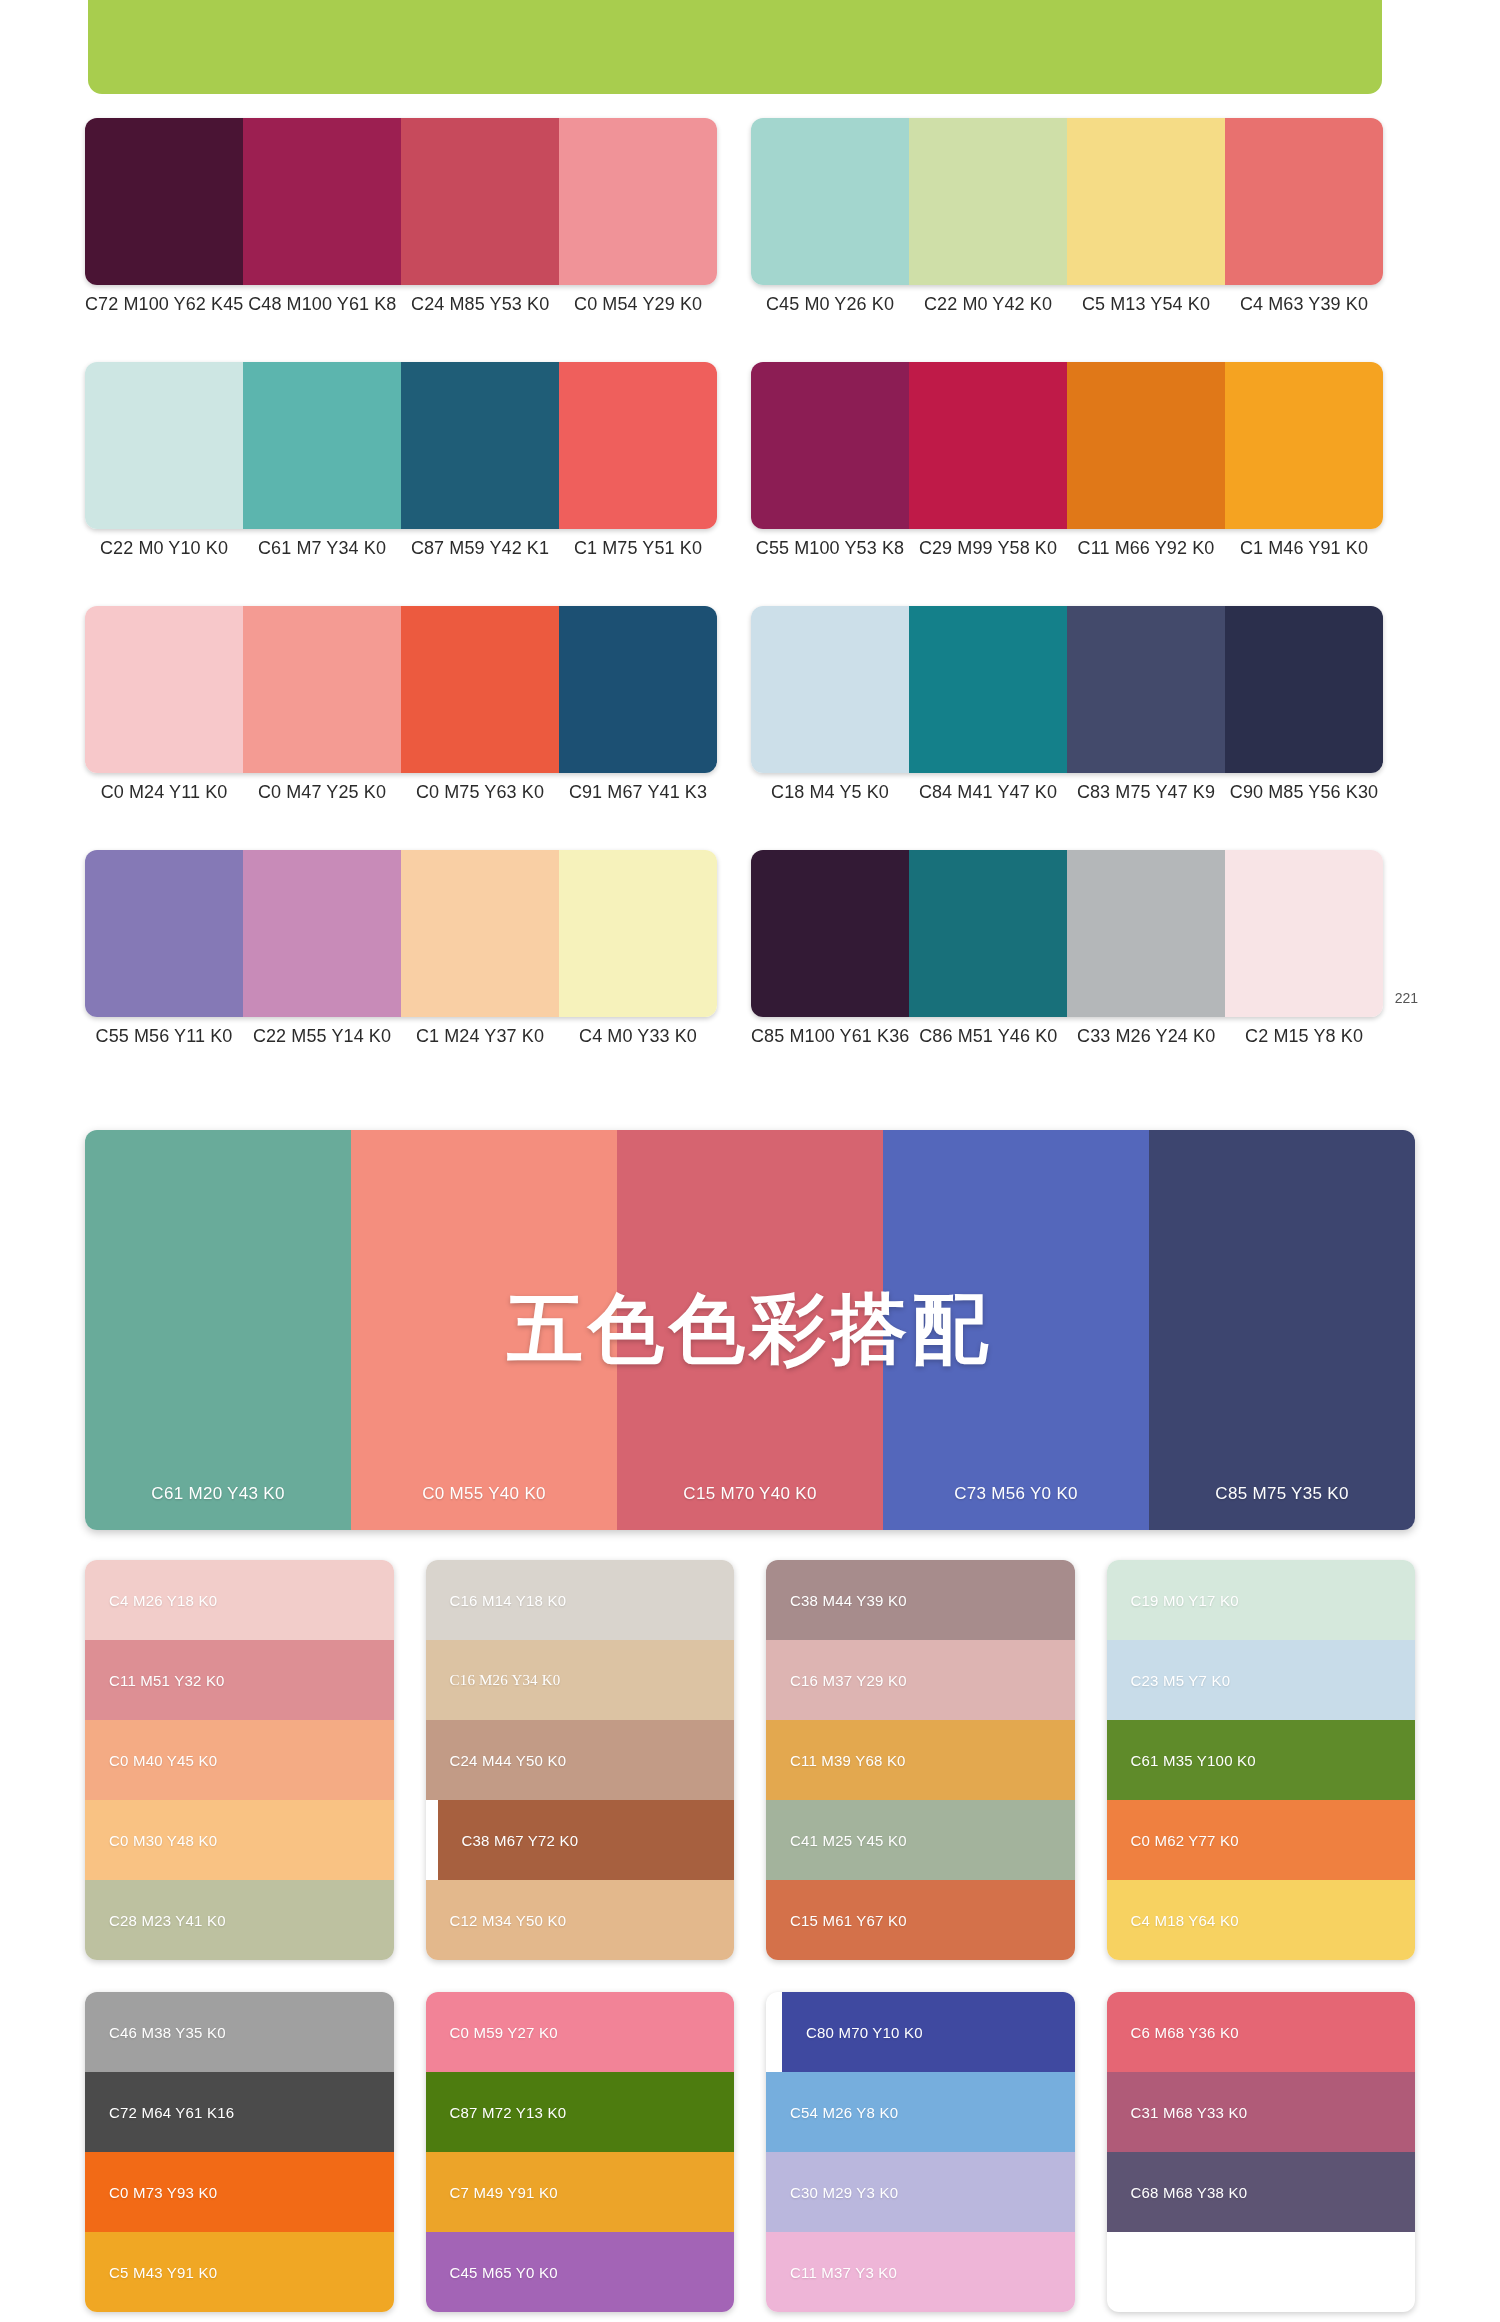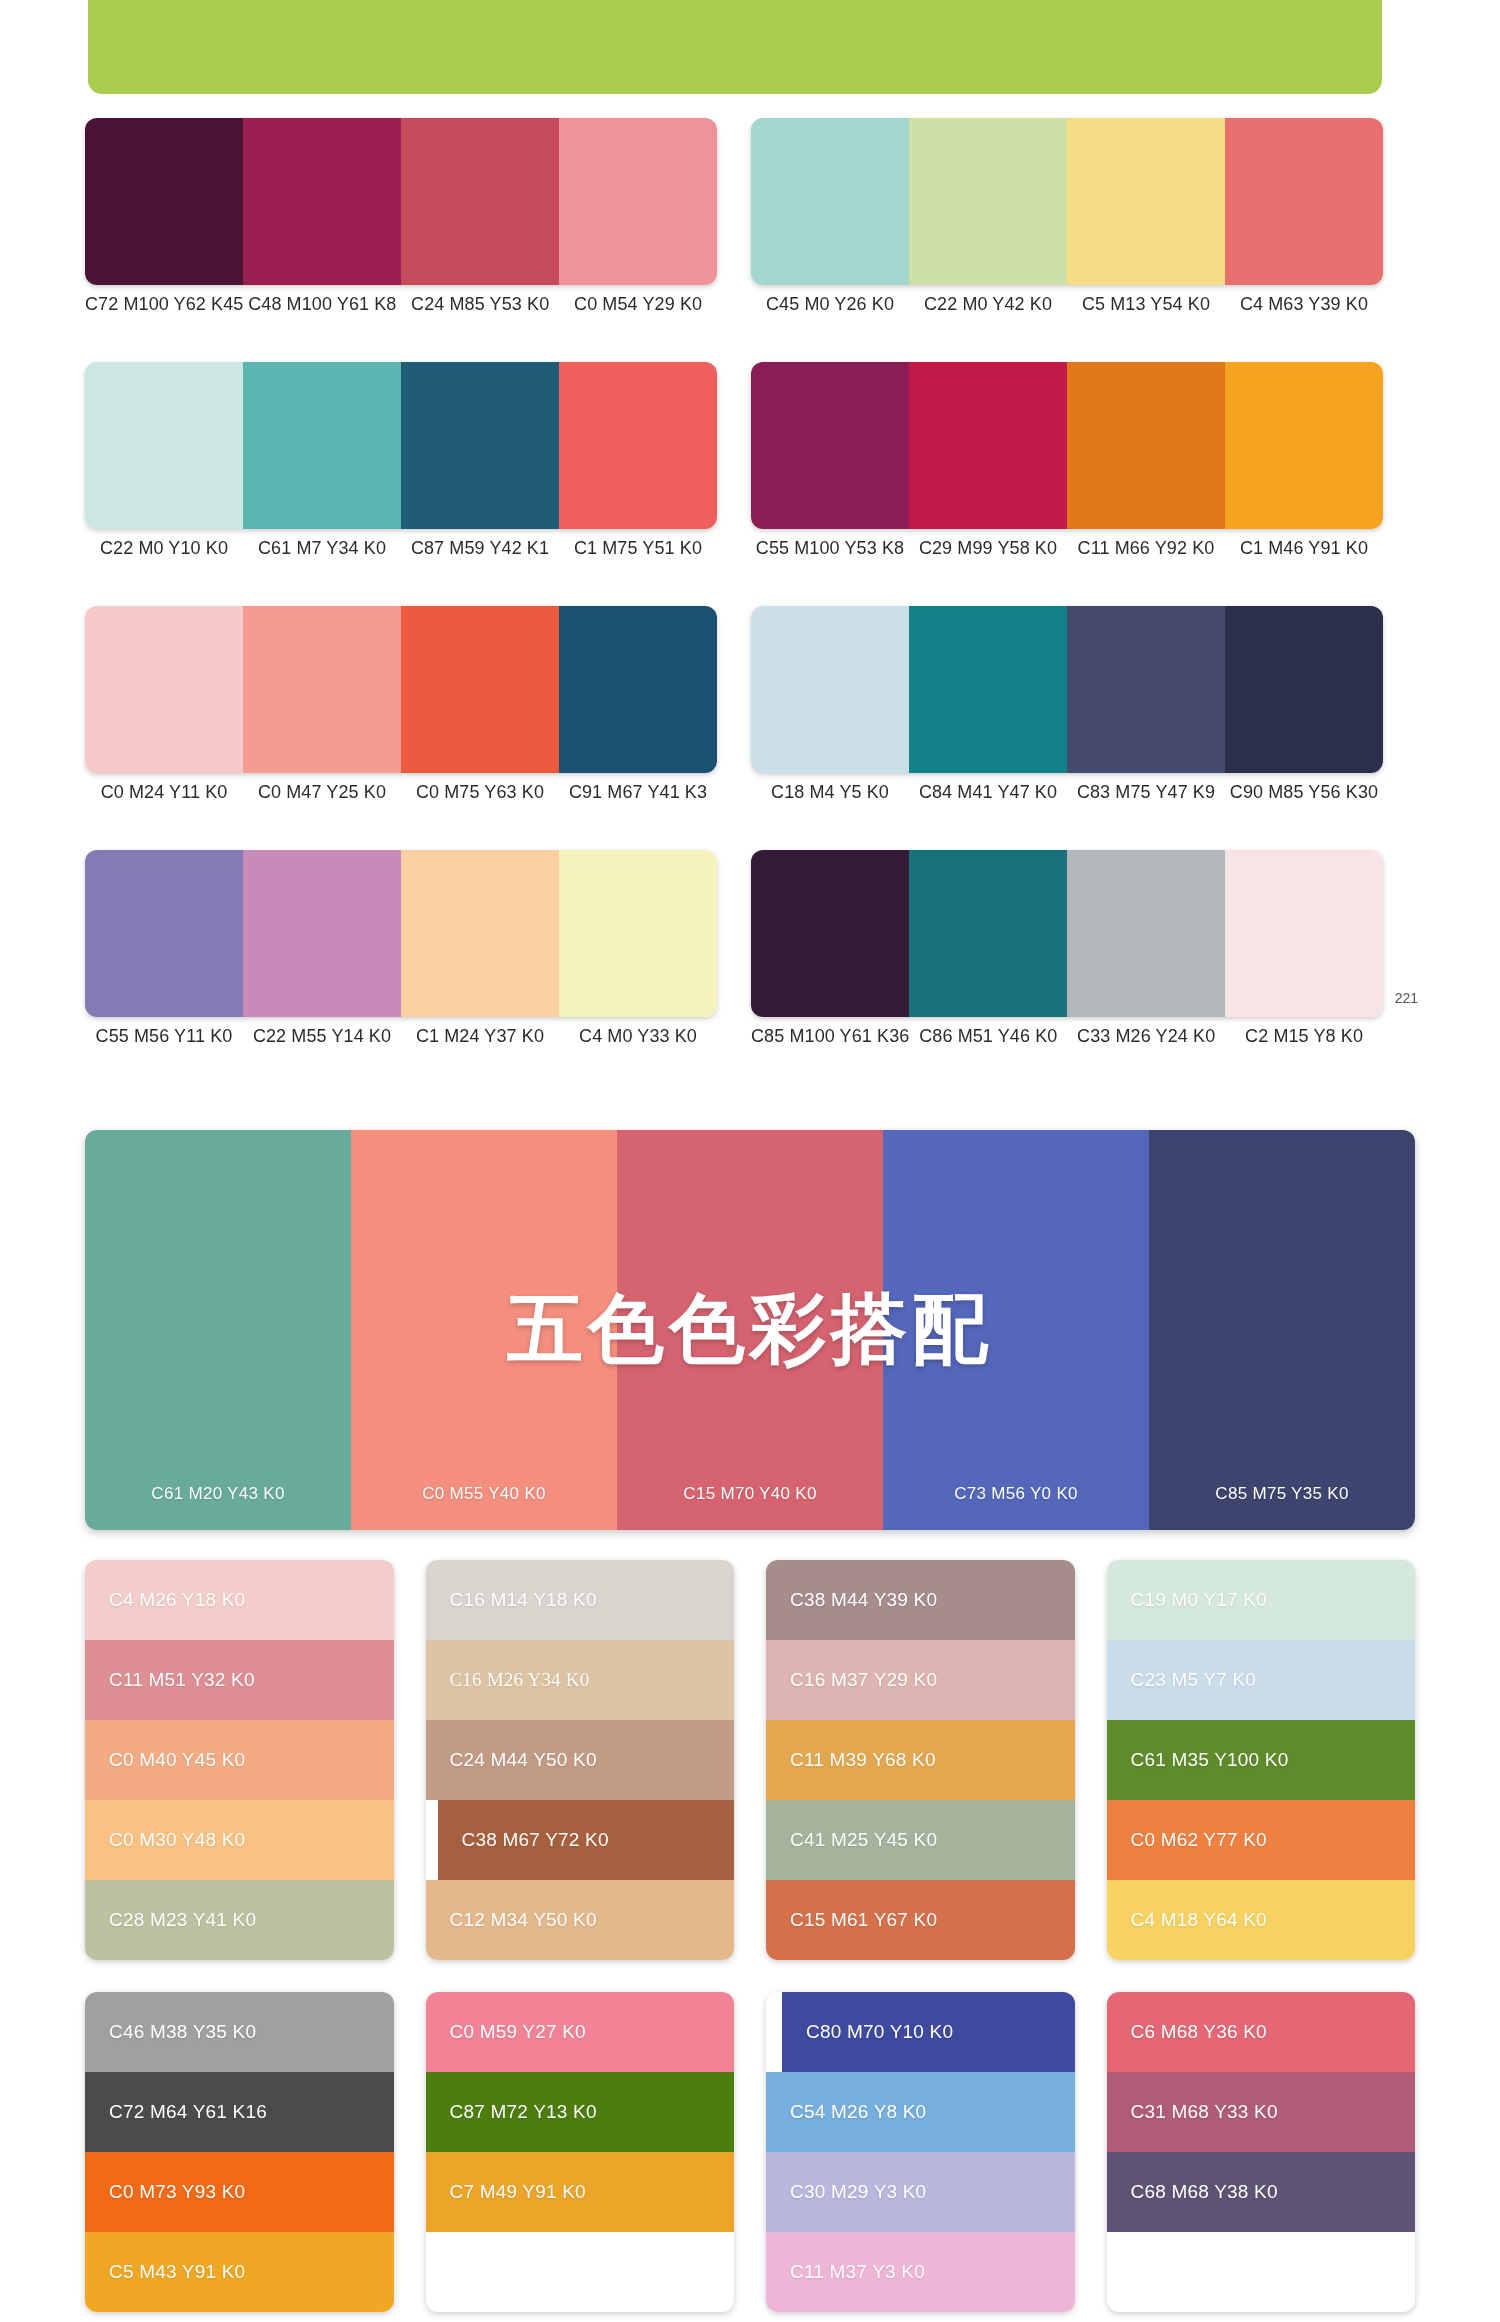--- a/index.html
+++ b/index.html
@@ -126,21 +126,21 @@
     border-radius: 12px;
     overflow: hidden;
     box-shadow: 0 2px 6px rgba(0,0,0,0.20);
   }
   .stack-band {
     height: 80px;
     display: flex;
     align-items: center;
     padding-left: 24px;
     color: #ffffff;
-    font-size: 19px;
+    font-size: 15px;
     letter-spacing: 0.2px;
     white-space: nowrap;
     text-shadow: 0 1px 2px rgba(0,0,0,0.13);
   }
 </style>
 </head>
 <body>
 
 <div class="page">
 
@@ -381,20 +381,23 @@
         <div class="stack-card">
           <div class="stack-band" style="background: rgb(242, 131, 151);">
             <span>C0 M59 Y27 K0</span>
           </div>
           <div class="stack-band" style="background: #4d7c0f;">
             <span>C87 M72 Y13 K0</span>
           </div>
           <div class="stack-band" style="background: rgb(236, 164, 41);">
             <span>C7 M49 Y91 K0</span>
           </div>
+          <div class="stack-band" style="background: rgb(163, 100, 182);">
+            <span>C45 M65 Y0 K0</span>
+          </div>
         </div>
         <div class="stack-card">
           <div class="stack-band" style="background: rgb(63, 73, 160); margin-left: 16px;">
             <span>C80 M70 Y10 K0</span>
           </div>
           <div class="stack-band" style="background: rgb(118, 174, 221);">
             <span>C54 M26 Y8 K0</span>
           </div>
           <div class="stack-band" style="background: rgb(186, 183, 221);">
             <span>C30 M29 Y3 K0</span>

